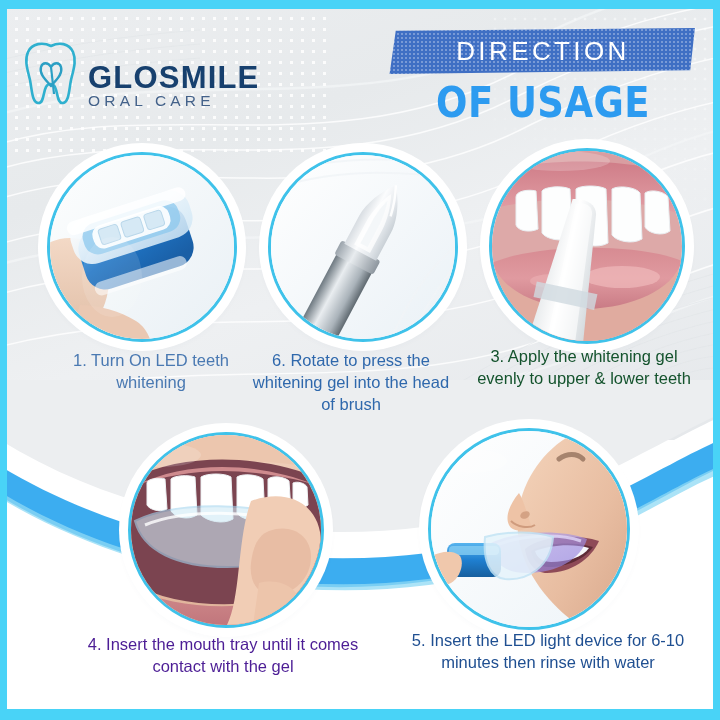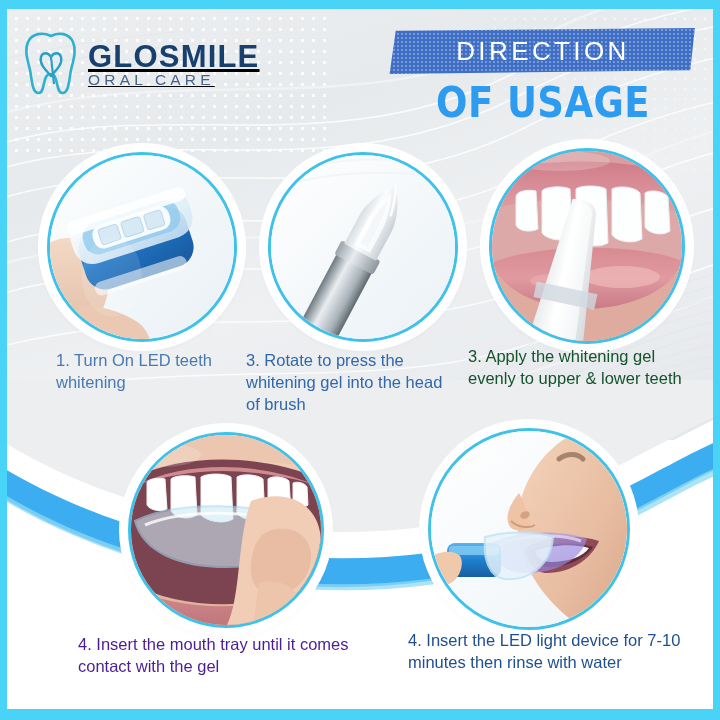--- a/index.html
+++ b/index.html
@@ -25,21 +25,21 @@
   .halftone2{position:absolute;top:14px;right:0;width:230px;height:220px;
        background-image:radial-gradient(circle,#ffffff 1.5px,transparent 1.6px);
        background-size:10px 10px;opacity:.6;
        -webkit-mask-image:linear-gradient(200deg,#000,transparent 75%);
        mask-image:linear-gradient(200deg,#000,transparent 75%);}
 
   
   .lower-panel{position:absolute;top:440px;left:0;width:720px;height:280px;background:#ffffff;}
 
   
-  .logo-wrap{position:absolute;left:22px;top:30px;display:flex;align-items:center;gap:8px;z-index:20;text-decoration:underline;}
+  .logo-wrap{position:absolute;left:22px;top:40px;display:flex;align-items:flex-end;gap:8px;z-index:20;}
   .logo-mark{width:58px;height:68px;flex:0 0 auto;}
   .logo-text{display:flex;flex-direction:column;line-height:1;}
   .brand{font-size:31px;font-weight:700;letter-spacing:1.2px;color:#17406e;}
   .brand-sub{font-size:15.5px;font-weight:400;letter-spacing:4.2px;color:#44628a;}
 
   .title-block{position:absolute;right:22px;top:28px;width:310px;text-align:center;z-index:20;}
   .banner{position:relative;height:46px;display:flex;align-items:center;justify-content:center;text-align:center;}
   .banner-bg{position:absolute;inset:0;background:#3f6fc4;
        clip-path:polygon(2.5% 6%,99% 0%,97.5% 92%,0.5% 100%);
        box-shadow:0 1px 2px rgba(0,0,0,.08);}
@@ -59,21 +59,21 @@
        box-shadow:0 0 0 9px #ffffff, 0 3px 12px rgba(60,90,120,.16);}
   .c1{left:47px;top:152px;width:184px;height:184px;}
   .c2{left:268px;top:152px;width:184px;height:184px;}
   .c3{left:489px;top:148px;width:190px;height:190px;}
   .c4{left:128px;top:432px;width:190px;height:190px;}
   .c5{left:428px;top:428px;width:196px;height:196px;}
   .photo svg{display:block;width:100%;height:100%;}
 
   
   .cap{position:absolute;z-index:20;color:#2f5f9e;font-size:16.5px;line-height:1.32;
-       font-family:"Liberation Sans",sans-serif;}
+       font-family:"Liberation Sans",sans-serif;text-align:center;}
   .cap1{left:56px;top:350px;width:190px;color:#4a79b2;}
   .cap2{left:246px;top:350px;width:210px;color:#2f68ac;}
   .cap3{left:468px;top:346px;width:232px;color:#14532d;}
   .cap4{left:78px;top:634px;width:290px;color:#4c1d95;}
   .cap5{left:408px;top:630px;width:280px;color:#1f4f91;}
 </style>
 </head>
 <body>
 
 <div id="poster">
@@ -337,23 +337,23 @@
       <path d="M66,114 C90,104 128,102 150,110" stroke="#ddd2f6" stroke-width="3" fill="none" opacity=".85"></path>
       <rect x="16" y="112" width="54" height="34" rx="8" fill="url(#g5dev)"></rect>
       <rect x="18" y="115" width="50" height="9" rx="4" fill="#86cdf2" opacity=".8"></rect>
       <path d="M54,106 C76,100 104,100 122,106 C120,136 96,150 74,148 C58,146 52,128 54,106 Z" fill="#e6f4fb" opacity=".85" stroke="#c2e3f4" stroke-width="2"></path>
       <path d="M-8,130 C6,120 20,118 28,124 C34,130 30,146 20,152 C10,158 -8,154 -8,154 Z" fill="#f0c8ac"></path>
       <ellipse cx="40" cy="30" rx="36" ry="12" fill="#ffffff" opacity=".3"></ellipse>
     </svg>
   </div>
 
   <div class="cap cap1">1. Turn On LED teeth whitening</div>
-  <div class="cap cap2">3. Rotate to press the whitening gel into the head of brush</div>
+  <div class="cap cap2">6. Rotate to press the whitening gel into the head of brush</div>
   <div class="cap cap3">3. Apply the whitening gel evenly to upper &amp; lower teeth</div>
   <div class="cap cap4">4. Insert the mouth tray until it comes contact with the gel</div>
-  <div class="cap cap5">4. Insert the LED light device for 7-10 minutes then rinse with water</div>
+  <div class="cap cap5">5. Insert the LED light device for 6-10 minutes then rinse with water</div>
 
   <div class="frame-bar frame-top"></div>
   <div class="frame-bar frame-bottom"></div>
   <div class="frame-bar frame-left"></div>
   <div class="frame-bar frame-right"></div>
 
 </div>
 
 </body></html>

